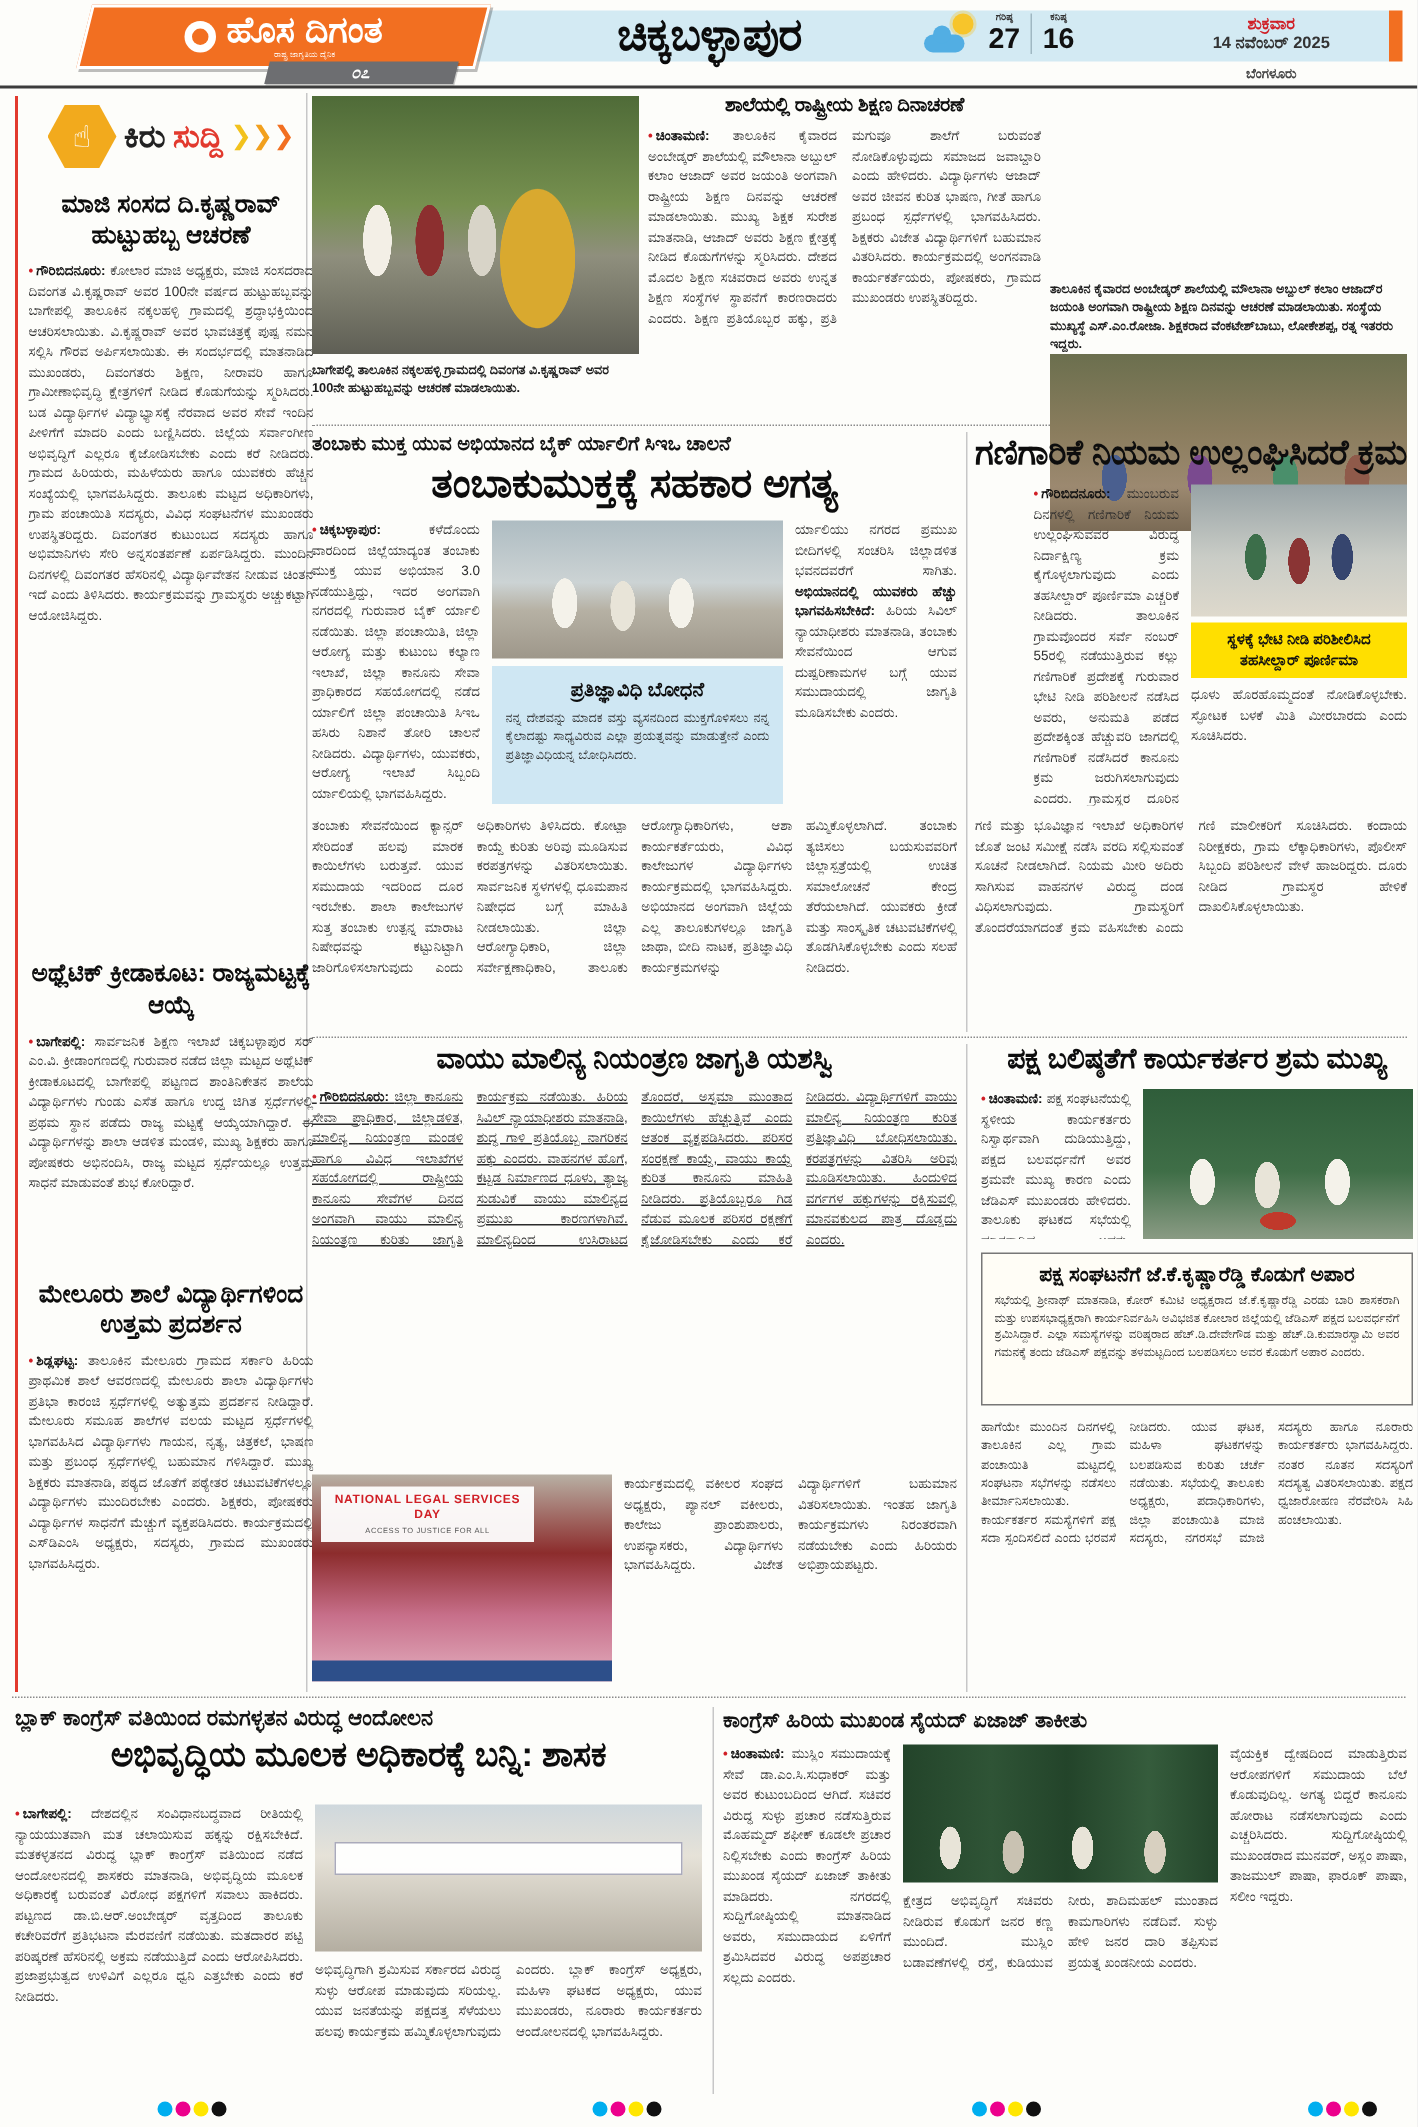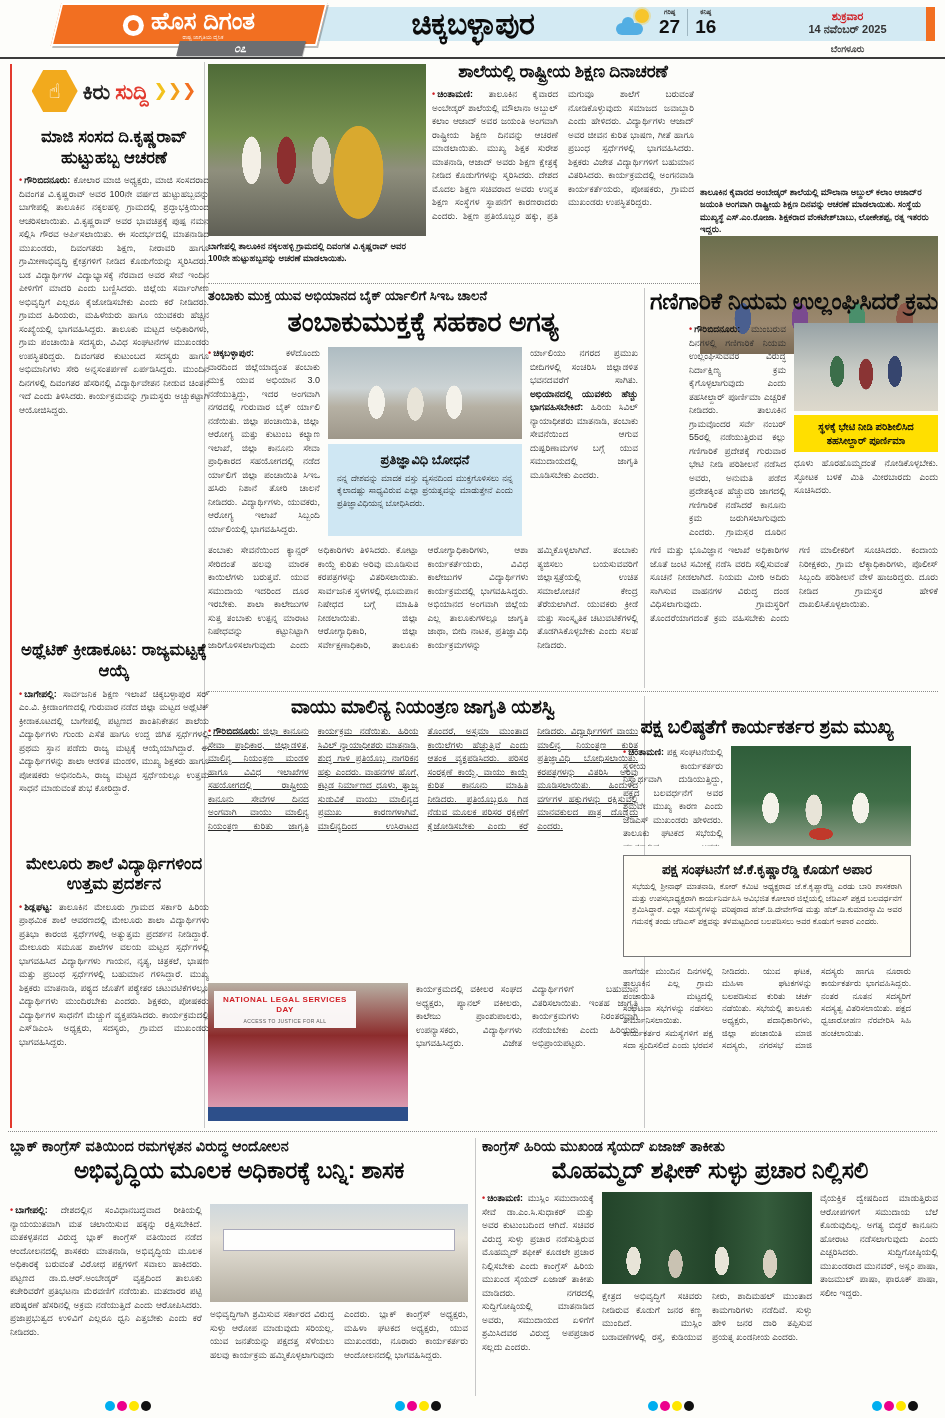--- a/index.html
+++ b/index.html
@@ -201,21 +201,21 @@
     <p class="body-txt clip" style="margin:0;height:222px;">
       <span class="byline-bullet">•</span><span class="byline-city">ಶಿಡ್ಲಘಟ್ಟ:</span>
       <span>ತಾಲೂಕಿನ ಮೇಲೂರು ಗ್ರಾಮದ ಸರ್ಕಾರಿ ಹಿರಿಯ ಪ್ರಾಥಮಿಕ ಶಾಲೆ ಆವರಣದಲ್ಲಿ ಮೇಲೂರು ಶಾಲಾ ವಿದ್ಯಾರ್ಥಿಗಳು ಪ್ರತಿಭಾ ಕಾರಂಜಿ ಸ್ಪರ್ಧೆಗಳಲ್ಲಿ ಅತ್ಯುತ್ತಮ ಪ್ರದರ್ಶನ ನೀಡಿದ್ದಾರೆ. ಮೇಲೂರು ಸಮೂಹ ಶಾಲೆಗಳ ವಲಯ ಮಟ್ಟದ ಸ್ಪರ್ಧೆಗಳಲ್ಲಿ ಭಾಗವಹಿಸಿದ ವಿದ್ಯಾರ್ಥಿಗಳು ಗಾಯನ, ನೃತ್ಯ, ಚಿತ್ರಕಲೆ, ಭಾಷಣ ಮತ್ತು ಪ್ರಬಂಧ ಸ್ಪರ್ಧೆಗಳಲ್ಲಿ ಬಹುಮಾನ ಗಳಿಸಿದ್ದಾರೆ. ಮುಖ್ಯ ಶಿಕ್ಷಕರು ಮಾತನಾಡಿ, ಪಠ್ಯದ ಜೊತೆಗೆ ಪಠ್ಯೇತರ ಚಟುವಟಿಕೆಗಳಲ್ಲೂ ವಿದ್ಯಾರ್ಥಿಗಳು ಮುಂದಿರಬೇಕು ಎಂದರು. ಶಿಕ್ಷಕರು, ಪೋಷಕರು ವಿದ್ಯಾರ್ಥಿಗಳ ಸಾಧನೆಗೆ ಮೆಚ್ಚುಗೆ ವ್ಯಕ್ತಪಡಿಸಿದರು. ಕಾರ್ಯಕ್ರಮದಲ್ಲಿ ಎಸ್‌ಡಿಎಂಸಿ ಅಧ್ಯಕ್ಷರು, ಸದಸ್ಯರು, ಗ್ರಾಮದ ಮುಖಂಡರು ಭಾಗವಹಿಸಿದ್ದರು.</span>
     </p>
   </div>
 
   <div class="abs ph ph-ceremony" style="left:208px;top:64px;width:218px;height:172px;"></div>
   <div class="abs caption clip" style="left:208px;top:240px;width:218px;height:42px;">ಬಾಗೇಪಲ್ಲಿ ತಾಲೂಕಿನ ನಕ್ಕಲಹಳ್ಳಿ ಗ್ರಾಮದಲ್ಲಿ ದಿವಂಗತ ವಿ.ಕೃಷ್ಣರಾವ್ ಅವರ 100ನೇ ಹುಟ್ಟುಹಬ್ಬವನ್ನು ಆಚರಣೆ ಮಾಡಲಾಯಿತು.</div>
 
   <div class="abs clip" style="left:432px;top:62px;width:262px;height:220px;">
-    <div class="headline" style="font-size:17px;">ಶಾಲೆಯಲ್ಲಿ ರಾಷ್ಟ್ರೀಯ ಶಿಕ್ಷಣ ದಿನಾಚರಣೆ</div>
+    <div class="headline" style="font-size:13px;">ಶಾಲೆಯಲ್ಲಿ ರಾಷ್ಟ್ರೀಯ ಶಿಕ್ಷಣ ದಿನಾಚರಣೆ</div>
     <p class="body-txt cols2 clip" style="margin:6px 0 0;height:188px;">
       <span class="byline-bullet">•</span><span class="byline-city">ಚಿಂತಾಮಣಿ:</span>
       <span>ತಾಲೂಕಿನ ಕೈವಾರದ ಅಂಬೇಡ್ಕರ್ ಶಾಲೆಯಲ್ಲಿ ಮೌಲಾನಾ ಅಬ್ದುಲ್ ಕಲಾಂ ಆಜಾದ್ ಅವರ ಜಯಂತಿ ಅಂಗವಾಗಿ ರಾಷ್ಟ್ರೀಯ ಶಿಕ್ಷಣ ದಿನವನ್ನು ಆಚರಣೆ ಮಾಡಲಾಯಿತು. ಮುಖ್ಯ ಶಿಕ್ಷಕ ಸುರೇಶ ಮಾತನಾಡಿ, ಆಜಾದ್ ಅವರು ಶಿಕ್ಷಣ ಕ್ಷೇತ್ರಕ್ಕೆ ನೀಡಿದ ಕೊಡುಗೆಗಳನ್ನು ಸ್ಮರಿಸಿದರು. ದೇಶದ ಮೊದಲ ಶಿಕ್ಷಣ ಸಚಿವರಾದ ಅವರು ಉನ್ನತ ಶಿಕ್ಷಣ ಸಂಸ್ಥೆಗಳ ಸ್ಥಾಪನೆಗೆ ಕಾರಣರಾದರು ಎಂದರು. ಶಿಕ್ಷಣ ಪ್ರತಿಯೊಬ್ಬರ ಹಕ್ಕು, ಪ್ರತಿ ಮಗುವೂ ಶಾಲೆಗೆ ಬರುವಂತೆ ನೋಡಿಕೊಳ್ಳುವುದು ಸಮಾಜದ ಜವಾಬ್ದಾರಿ ಎಂದು ಹೇಳಿದರು. ವಿದ್ಯಾರ್ಥಿಗಳು ಆಜಾದ್ ಅವರ ಜೀವನ ಕುರಿತ ಭಾಷಣ, ಗೀತೆ ಹಾಗೂ ಪ್ರಬಂಧ ಸ್ಪರ್ಧೆಗಳಲ್ಲಿ ಭಾಗವಹಿಸಿದರು. ಶಿಕ್ಷಕರು ವಿಜೇತ ವಿದ್ಯಾರ್ಥಿಗಳಿಗೆ ಬಹುಮಾನ ವಿತರಿಸಿದರು. ಕಾರ್ಯಕ್ರಮದಲ್ಲಿ ಅಂಗನವಾಡಿ ಕಾರ್ಯಕರ್ತೆಯರು, ಪೋಷಕರು, ಗ್ರಾಮದ ಮುಖಂಡರು ಉಪಸ್ಥಿತರಿದ್ದರು.</span>
     </p>
   </div>
 
   <div class="abs ph ph-school" style="left:700px;top:64px;width:238px;height:118px;"></div>
   <div class="abs caption clip" style="left:700px;top:186px;width:238px;height:92px;">ತಾಲೂಕಿನ ಕೈವಾರದ ಅಂಬೇಡ್ಕರ್ ಶಾಲೆಯಲ್ಲಿ ಮೌಲಾನಾ ಅಬ್ದುಲ್ ಕಲಾಂ ಆಜಾದ್‌ರ ಜಯಂತಿ ಅಂಗವಾಗಿ ರಾಷ್ಟ್ರೀಯ ಶಿಕ್ಷಣ ದಿನವನ್ನು ಆಚರಣೆ ಮಾಡಲಾಯಿತು. ಸಂಸ್ಥೆಯ ಮುಖ್ಯಸ್ಥೆ ಎಸ್.ಎಂ.ರೋಜಾ. ಶಿಕ್ಷಕರಾದ ವೆಂಕಟೇಶ್‌ಬಾಬು, ಲೋಕೇಶಪ್ಪ, ರತ್ನ ಇತರರು ಇದ್ದರು.</div>
 
   <div class="abs clip" style="left:208px;top:288px;width:430px;height:400px;">
@@ -271,21 +271,21 @@
         <div class="legal-banner">
           <div class="l1">NATIONAL LEGAL SERVICES DAY</div>
           <div class="l2">ACCESS TO JUSTICE FOR ALL</div>
         </div>
         <div class="legal-skirt"></div>
       </div>
       <p class="body-txt cols2 clip" style="margin:0;width:222px;height:138px;">ಕಾರ್ಯಕ್ರಮದಲ್ಲಿ ವಕೀಲರ ಸಂಘದ ಅಧ್ಯಕ್ಷರು, ಪ್ಯಾನಲ್ ವಕೀಲರು, ಕಾಲೇಜು ಪ್ರಾಂಶುಪಾಲರು, ಉಪನ್ಯಾಸಕರು, ವಿದ್ಯಾರ್ಥಿಗಳು ಭಾಗವಹಿಸಿದ್ದರು. ವಿಜೇತ ವಿದ್ಯಾರ್ಥಿಗಳಿಗೆ ಬಹುಮಾನ ವಿತರಿಸಲಾಯಿತು. ಇಂತಹ ಜಾಗೃತಿ ಕಾರ್ಯಕ್ರಮಗಳು ನಿರಂತರವಾಗಿ ನಡೆಯಬೇಕು ಎಂದು ಹಿರಿಯರು ಅಭಿಪ್ರಾಯಪಟ್ಟರು.</p>
     </div>
   </div>
 
-  <div class="abs clip" style="left:623px;top:696px;width:288px;height:432px;margin-top:20px;">
+  <div class="abs clip" style="left:654px;top:696px;width:288px;height:432px;">
     <div class="headline" style="font-size:19px;">ಪಕ್ಷ ಬಲಿಷ್ಠತೆಗೆ ಕಾರ್ಯಕರ್ತರ ಶ್ರಮ ಮುಖ್ಯ</div>
     <div style="display:flex;gap:8px;margin-top:8px;">
       <p class="body-txt clip" style="margin:0;width:100px;height:100px;">
         <span class="byline-bullet">•</span><span class="byline-city">ಚಿಂತಾಮಣಿ:</span>
         <span>ಪಕ್ಷ ಸಂಘಟನೆಯಲ್ಲಿ ಸ್ಥಳೀಯ ಕಾರ್ಯಕರ್ತರು ನಿಸ್ವಾರ್ಥವಾಗಿ ದುಡಿಯುತ್ತಿದ್ದು, ಪಕ್ಷದ ಬಲವರ್ಧನೆಗೆ ಅವರ ಶ್ರಮವೇ ಮುಖ್ಯ ಕಾರಣ ಎಂದು ಜೆಡಿಎಸ್ ಮುಖಂಡರು ಹೇಳಿದರು. ತಾಲೂಕು ಘಟಕದ ಸಭೆಯಲ್ಲಿ ಮಾತನಾಡಿದ ಅವರು, ಮ(ುಂ)ಬರುವ ಚುನಾವಣೆಗೆ ಸಜ್ಜಾಗುವಂತೆ ಕರೆ ನೀಡಿದರು.</span>
       </p>
       <div class="ph ph-party" style="width:180px;height:100px;"></div>
     </div>
     <div class="partybox clip" style="margin-top:9px;height:88px;">
       <div class="partybox-title">ಪಕ್ಷ ಸಂಘಟನೆಗೆ ಜೆ.ಕೆ.ಕೃಷ್ಣಾರೆಡ್ಡಿ ಕೊಡುಗೆ ಅಪಾರ</div>
@@ -306,21 +306,20 @@
         <div class="ph ph-crowd" style="width:258px;height:98px;">
           <div class="banner-strip"></div>
         </div>
         <p class="body-txt cols2 clip" style="margin:6px 0 0;height:92px;">ಅಭಿವೃದ್ಧಿಗಾಗಿ ಶ್ರಮಿಸುವ ಸರ್ಕಾರದ ವಿರುದ್ಧ ಸುಳ್ಳು ಆರೋಪ ಮಾಡುವುದು ಸರಿಯಲ್ಲ. ಯುವ ಜನತೆಯನ್ನು ಪಕ್ಷದತ್ತ ಸೆಳೆಯಲು ಹಲವು ಕಾರ್ಯಕ್ರಮ ಹಮ್ಮಿಕೊಳ್ಳಲಾಗುವುದು ಎಂದರು. ಬ್ಲಾಕ್ ಕಾಂಗ್ರೆಸ್ ಅಧ್ಯಕ್ಷರು, ಮಹಿಳಾ ಘಟಕದ ಅಧ್ಯಕ್ಷರು, ಯುವ ಮುಖಂಡರು, ನೂರಾರು ಕಾರ್ಯಕರ್ತರು ಆಂದೋಲನದಲ್ಲಿ ಭಾಗವಹಿಸಿದ್ದರು.</p>
       </div>
     </div>
   </div>
 
   <div class="abs clip" style="left:482px;top:1138px;width:456px;height:258px;">
     <div class="kicker" style="font-size:14px;">ಕಾಂಗ್ರೆಸ್ ಹಿರಿಯ ಮುಖಂಡ ಸೈಯದ್ ಏಜಾಜ್ ತಾಕೀತು</div>
-    <div class="headline" style="font-size:23px;margin-top:2px;">ಮೊಹಮ್ಮದ್ ಶಫೀಕ್ ಸುಳ್ಳು ಪ್ರಚಾರ ನಿಲ್ಲಿಸಲಿ</div>
     <div style="display:flex;gap:8px;margin-top:8px;">
       <p class="body-txt clip" style="margin:0;width:112px;height:196px;">
         <span class="byline-bullet">•</span><span class="byline-city">ಚಿಂತಾಮಣಿ:</span>
         <span>ಮುಸ್ಲಿಂ ಸಮುದಾಯಕ್ಕೆ ಸೇವೆ ಡಾ.ಎಂ.ಸಿ.ಸುಧಾಕರ್ ಮತ್ತು ಅವರ ಕುಟುಂಬದಿಂದ ಆಗಿದೆ. ಸಚಿವರ ವಿರುದ್ಧ ಸುಳ್ಳು ಪ್ರಚಾರ ನಡೆಸುತ್ತಿರುವ ಮೊಹಮ್ಮದ್ ಶಫೀಕ್ ಕೂಡಲೇ ಪ್ರಚಾರ ನಿಲ್ಲಿಸಬೇಕು ಎಂದು ಕಾಂಗ್ರೆಸ್ ಹಿರಿಯ ಮುಖಂಡ ಸೈಯದ್ ಏಜಾಜ್ ತಾಕೀತು ಮಾಡಿದರು. ನಗರದಲ್ಲಿ ಸುದ್ದಿಗೋಷ್ಠಿಯಲ್ಲಿ ಮಾತನಾಡಿದ ಅವರು, ಸಮುದಾಯದ ಏಳಿಗೆಗೆ ಶ್ರಮಿಸಿದವರ ವಿರುದ್ಧ ಅಪಪ್ರಚಾರ ಸಲ್ಲದು ಎಂದರು.</span>
       </p>
       <div style="width:210px;">
         <div class="ph ph-doors" style="width:210px;height:92px;"></div>
         <p class="body-txt cols2 clip" style="margin:6px 0 0;height:98px;">ಕ್ಷೇತ್ರದ ಅಭಿವೃದ್ಧಿಗೆ ಸಚಿವರು ನೀಡಿರುವ ಕೊಡುಗೆ ಜನರ ಕಣ್ಣ ಮುಂದಿದೆ. ಮುಸ್ಲಿಂ ಬಡಾವಣೆಗಳಲ್ಲಿ ರಸ್ತೆ, ಕುಡಿಯುವ ನೀರು, ಶಾದಿಮಹಲ್ ಮುಂತಾದ ಕಾಮಗಾರಿಗಳು ನಡೆದಿವೆ. ಸುಳ್ಳು ಹೇಳಿ ಜನರ ದಾರಿ ತಪ್ಪಿಸುವ ಪ್ರಯತ್ನ ಖಂಡನೀಯ ಎಂದರು.</p>
       </div>
       <p class="body-txt clip" style="margin:0;width:118px;height:196px;">ವೈಯಕ್ತಿಕ ದ್ವೇಷದಿಂದ ಮಾಡುತ್ತಿರುವ ಆರೋಪಗಳಿಗೆ ಸಮುದಾಯ ಬೆಲೆ ಕೊಡುವುದಿಲ್ಲ. ಅಗತ್ಯ ಬಿದ್ದರೆ ಕಾನೂನು ಹೋರಾಟ ನಡೆಸಲಾಗುವುದು ಎಂದು ಎಚ್ಚರಿಸಿದರು. ಸುದ್ದಿಗೋಷ್ಠಿಯಲ್ಲಿ ಮುಖಂಡರಾದ ಮುನವರ್, ಅಸ್ಲಂ ಪಾಷಾ, ತಾಜಮುಲ್ ಪಾಷಾ, ಫಾರೂಕ್ ಪಾಷಾ, ಸಲೀಂ ಇದ್ದರು.</p>

